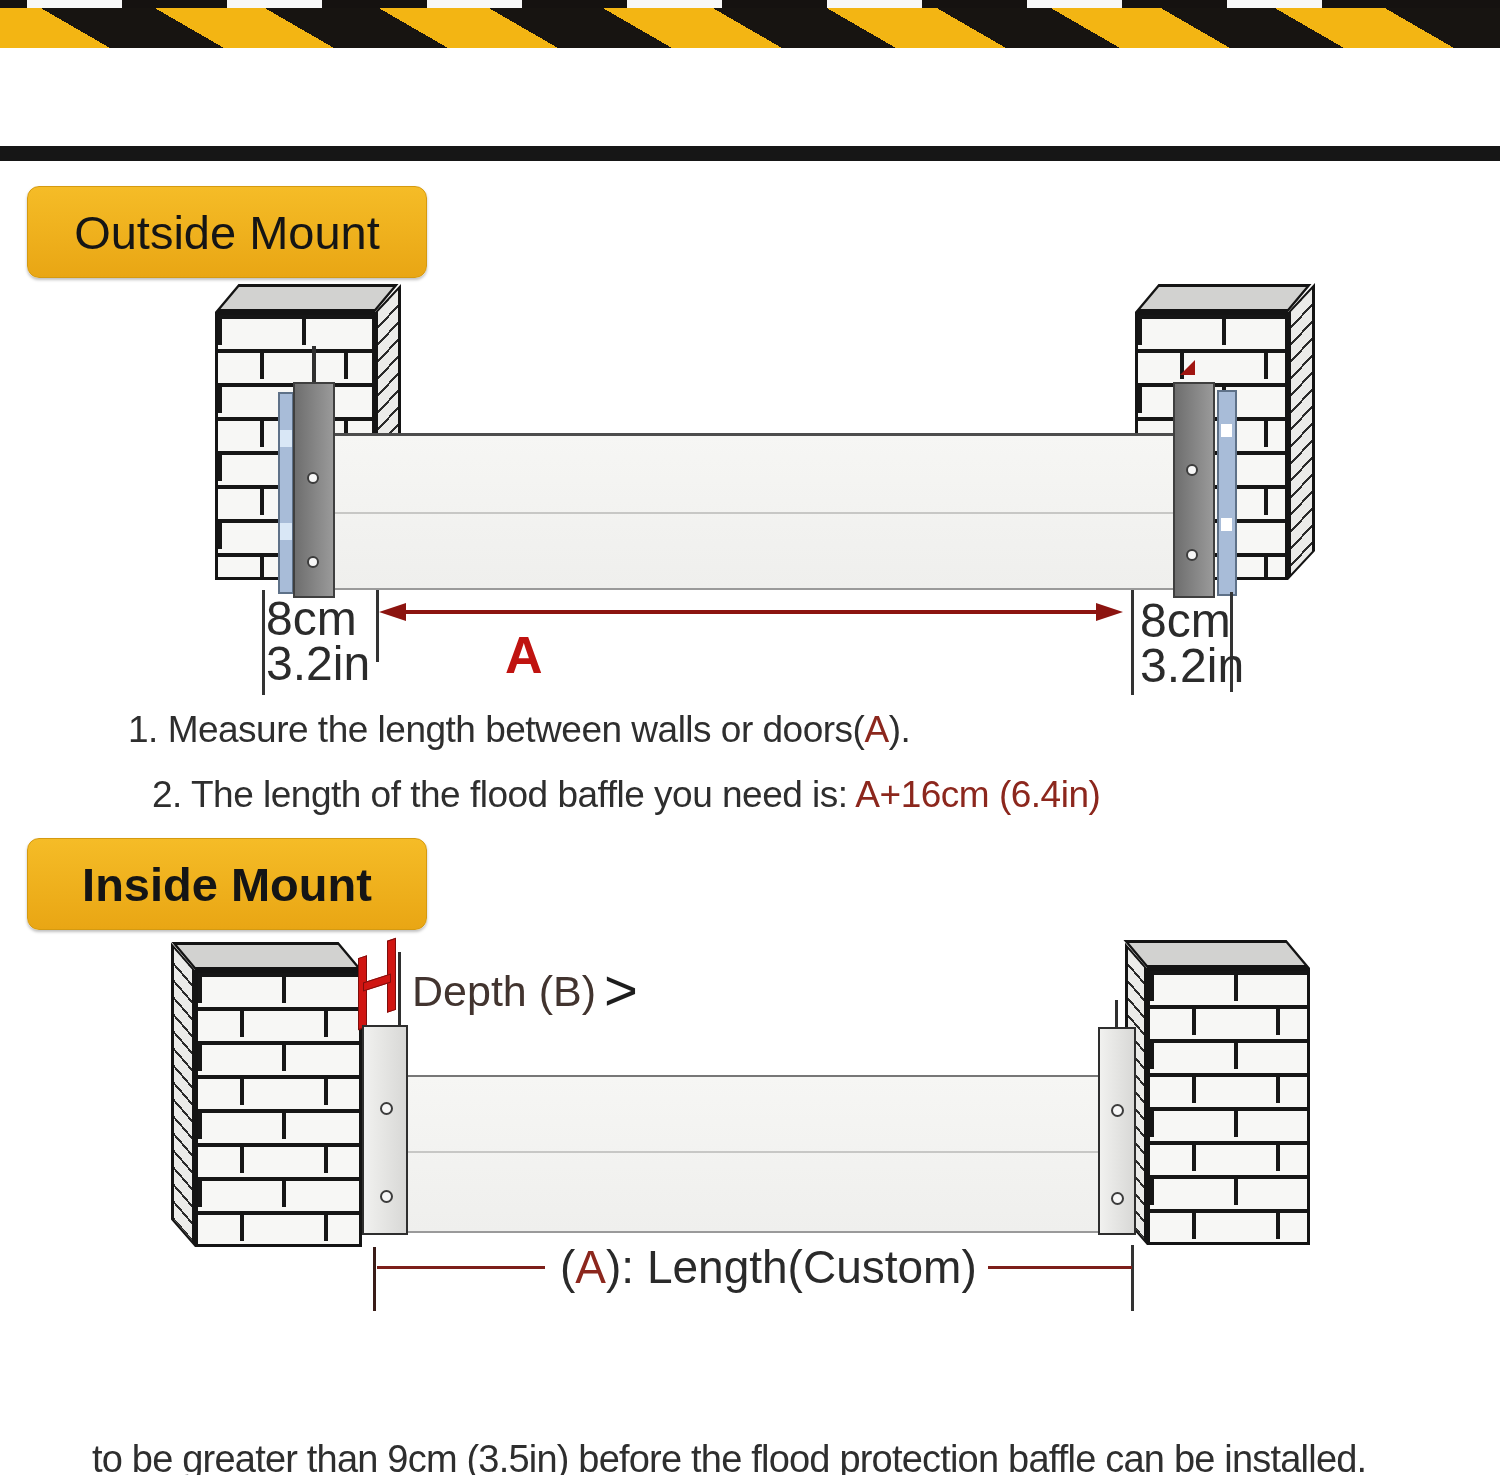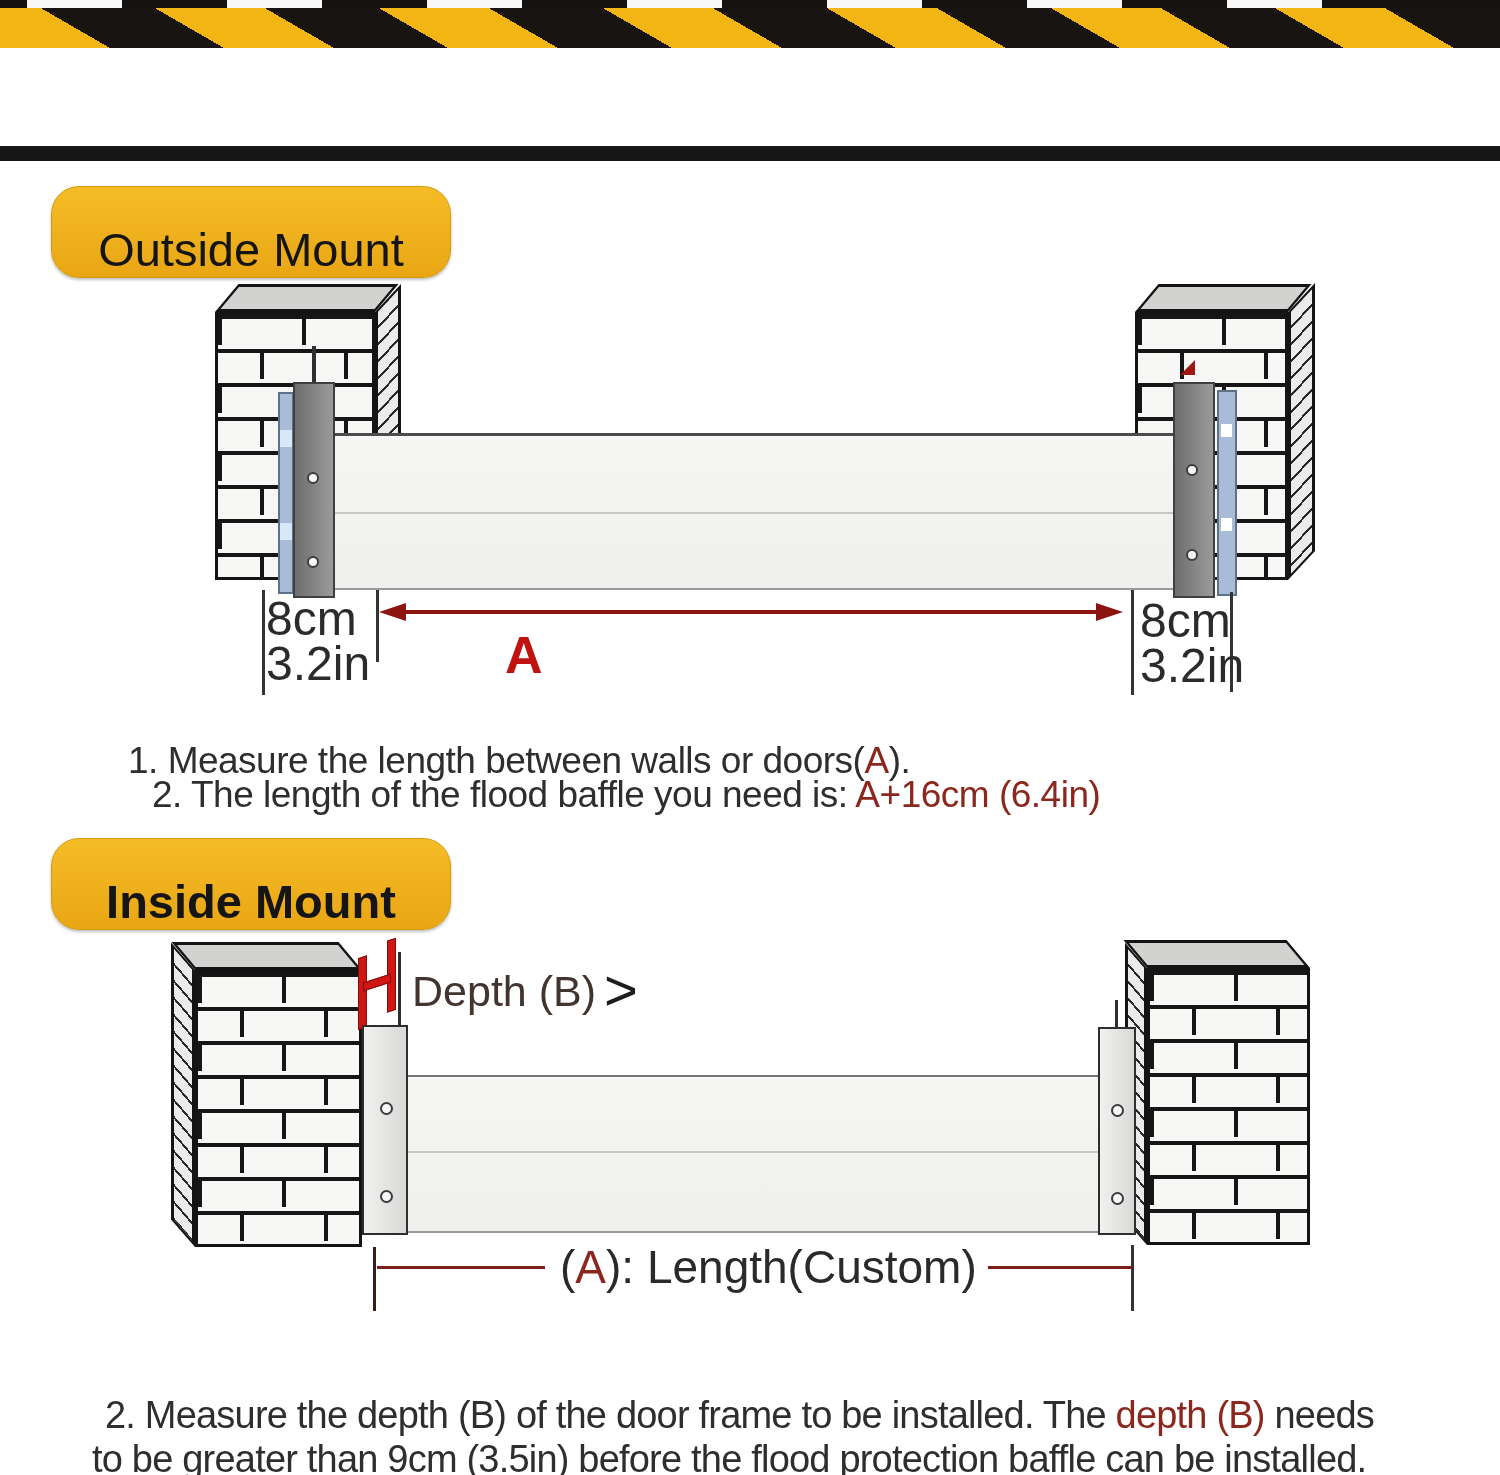--- a/index.html
+++ b/index.html
@@ -14,25 +14,25 @@
   .hazard{left:0;top:8px;width:1500px;height:40px;
     background:repeating-linear-gradient(30deg,#f3b513 0 55px,#171411 55px 112px);}
   .titleband{left:0;top:48px;width:1500px;height:98px;
     background:linear-gradient(180deg,#ffffff 0%,#f6f5f3 70%,#e9e8e6 100%);
     display:flex;align-items:center;justify-content:center;}
   .title{font-size:76px;font-weight:bold;letter-spacing:-1px;color:#141414;white-space:nowrap;
     transform:scaleX(0.84);text-shadow:2px 3px 4px rgba(0,0,0,0.45);}
   .blackbar{left:0;top:146px;width:1500px;height:15px;background:#161616;}
 
   
-  .badge{width:398px;height:90px;border-radius:28px;
+  .badge{width:398px;height:90px;border-radius:12px;
     background:linear-gradient(180deg,#f5bc27,#e9a614);
     border:1px solid #d59a10;box-shadow:0 2px 3px rgba(0,0,0,0.25);
-    display:flex;align-items:flex-end;justify-content:center;
-    font-size:47px;color:#151515;margin-left:24px;}
+    display:flex;align-items:center;justify-content:center;
+    font-size:47px;color:#151515;}
   .badge-outside{left:27px;top:186px;}
   .badge-inside{left:27px;top:838px;font-weight:bold;}
 
   
   .brick{background-color:#f7f7f5;
     background-image:
       conic-gradient(from 270deg at 4px 30px,#161616 0 25%,transparent 25%),
       conic-gradient(from 270deg at 4px 30px,#161616 0 25%,transparent 25%),
       linear-gradient(to bottom,#161616 4px,transparent 4px);
     background-size:84px 68px,84px 68px,100% 34px;
@@ -146,21 +146,21 @@
   </div>
   <div class="abs dimtext" style="left:1140px;top:598px;">
     <div>8cm</div>
     <div>3.2in</div>
   </div>
 
   <div class="abs alabel" style="left:505px;top:625px;">
     <span class="a">A</span>
   </div>
 
-  <div class="abs instr" style="left:128px;top:740px;">
+  <div class="abs instr" style="left:128px;top:709px;">
     <span>1. Measure the length between walls or doors</span><span>(</span><span class="maroon">A</span><span>).</span>
   </div>
   <div class="abs instr" style="left:128px;top:774px;margin-left:24px;">
     <span>2. The length of the flood baffle you need is: </span><span class="maroon">A+16cm (6.4in)</span>
   </div>
 
   <div class="abs topface skxl" style="left:195px;top:942px;width:167px;height:28px;"></div>
   <div class="abs sideface skyl" style="left:171px;top:970px;width:24px;height:277px;"></div>
   <div class="abs brick" style="left:195px;top:970px;width:167px;height:277px;"></div>
 
@@ -195,20 +195,17 @@
   <div class="abs tick" style="left:373px;top:1247px;height:64px;background:#3a1d18;"></div>
   <div class="abs tick" style="left:1131px;top:1245px;height:66px;"></div>
   <div class="abs redhline" style="left:377px;top:1266px;width:168px;"></div>
   <div class="abs redhline" style="left:988px;top:1266px;width:144px;"></div>
   <div class="abs lenlabel" style="left:560px;top:1240px;">
     <span>(</span>
       <span class="a">A</span>
       <span>): Length(Custom)</span>
   </div>
 
-  <div class="abs instr2" style="left:105px;top:1394px;">
-    <span>2. Measure the depth (B) of the door frame to be installed. The </span><span class="maroon">depth (B)</span><span> needs</span>
-  </div>
   <div class="abs instr2" style="left:92px;top:1438px;">
     <span>to be greater than 9cm (3.5in) before the flood protection baffle can be installed.</span>
   </div>
 
 </div>
 
 </body></html>

